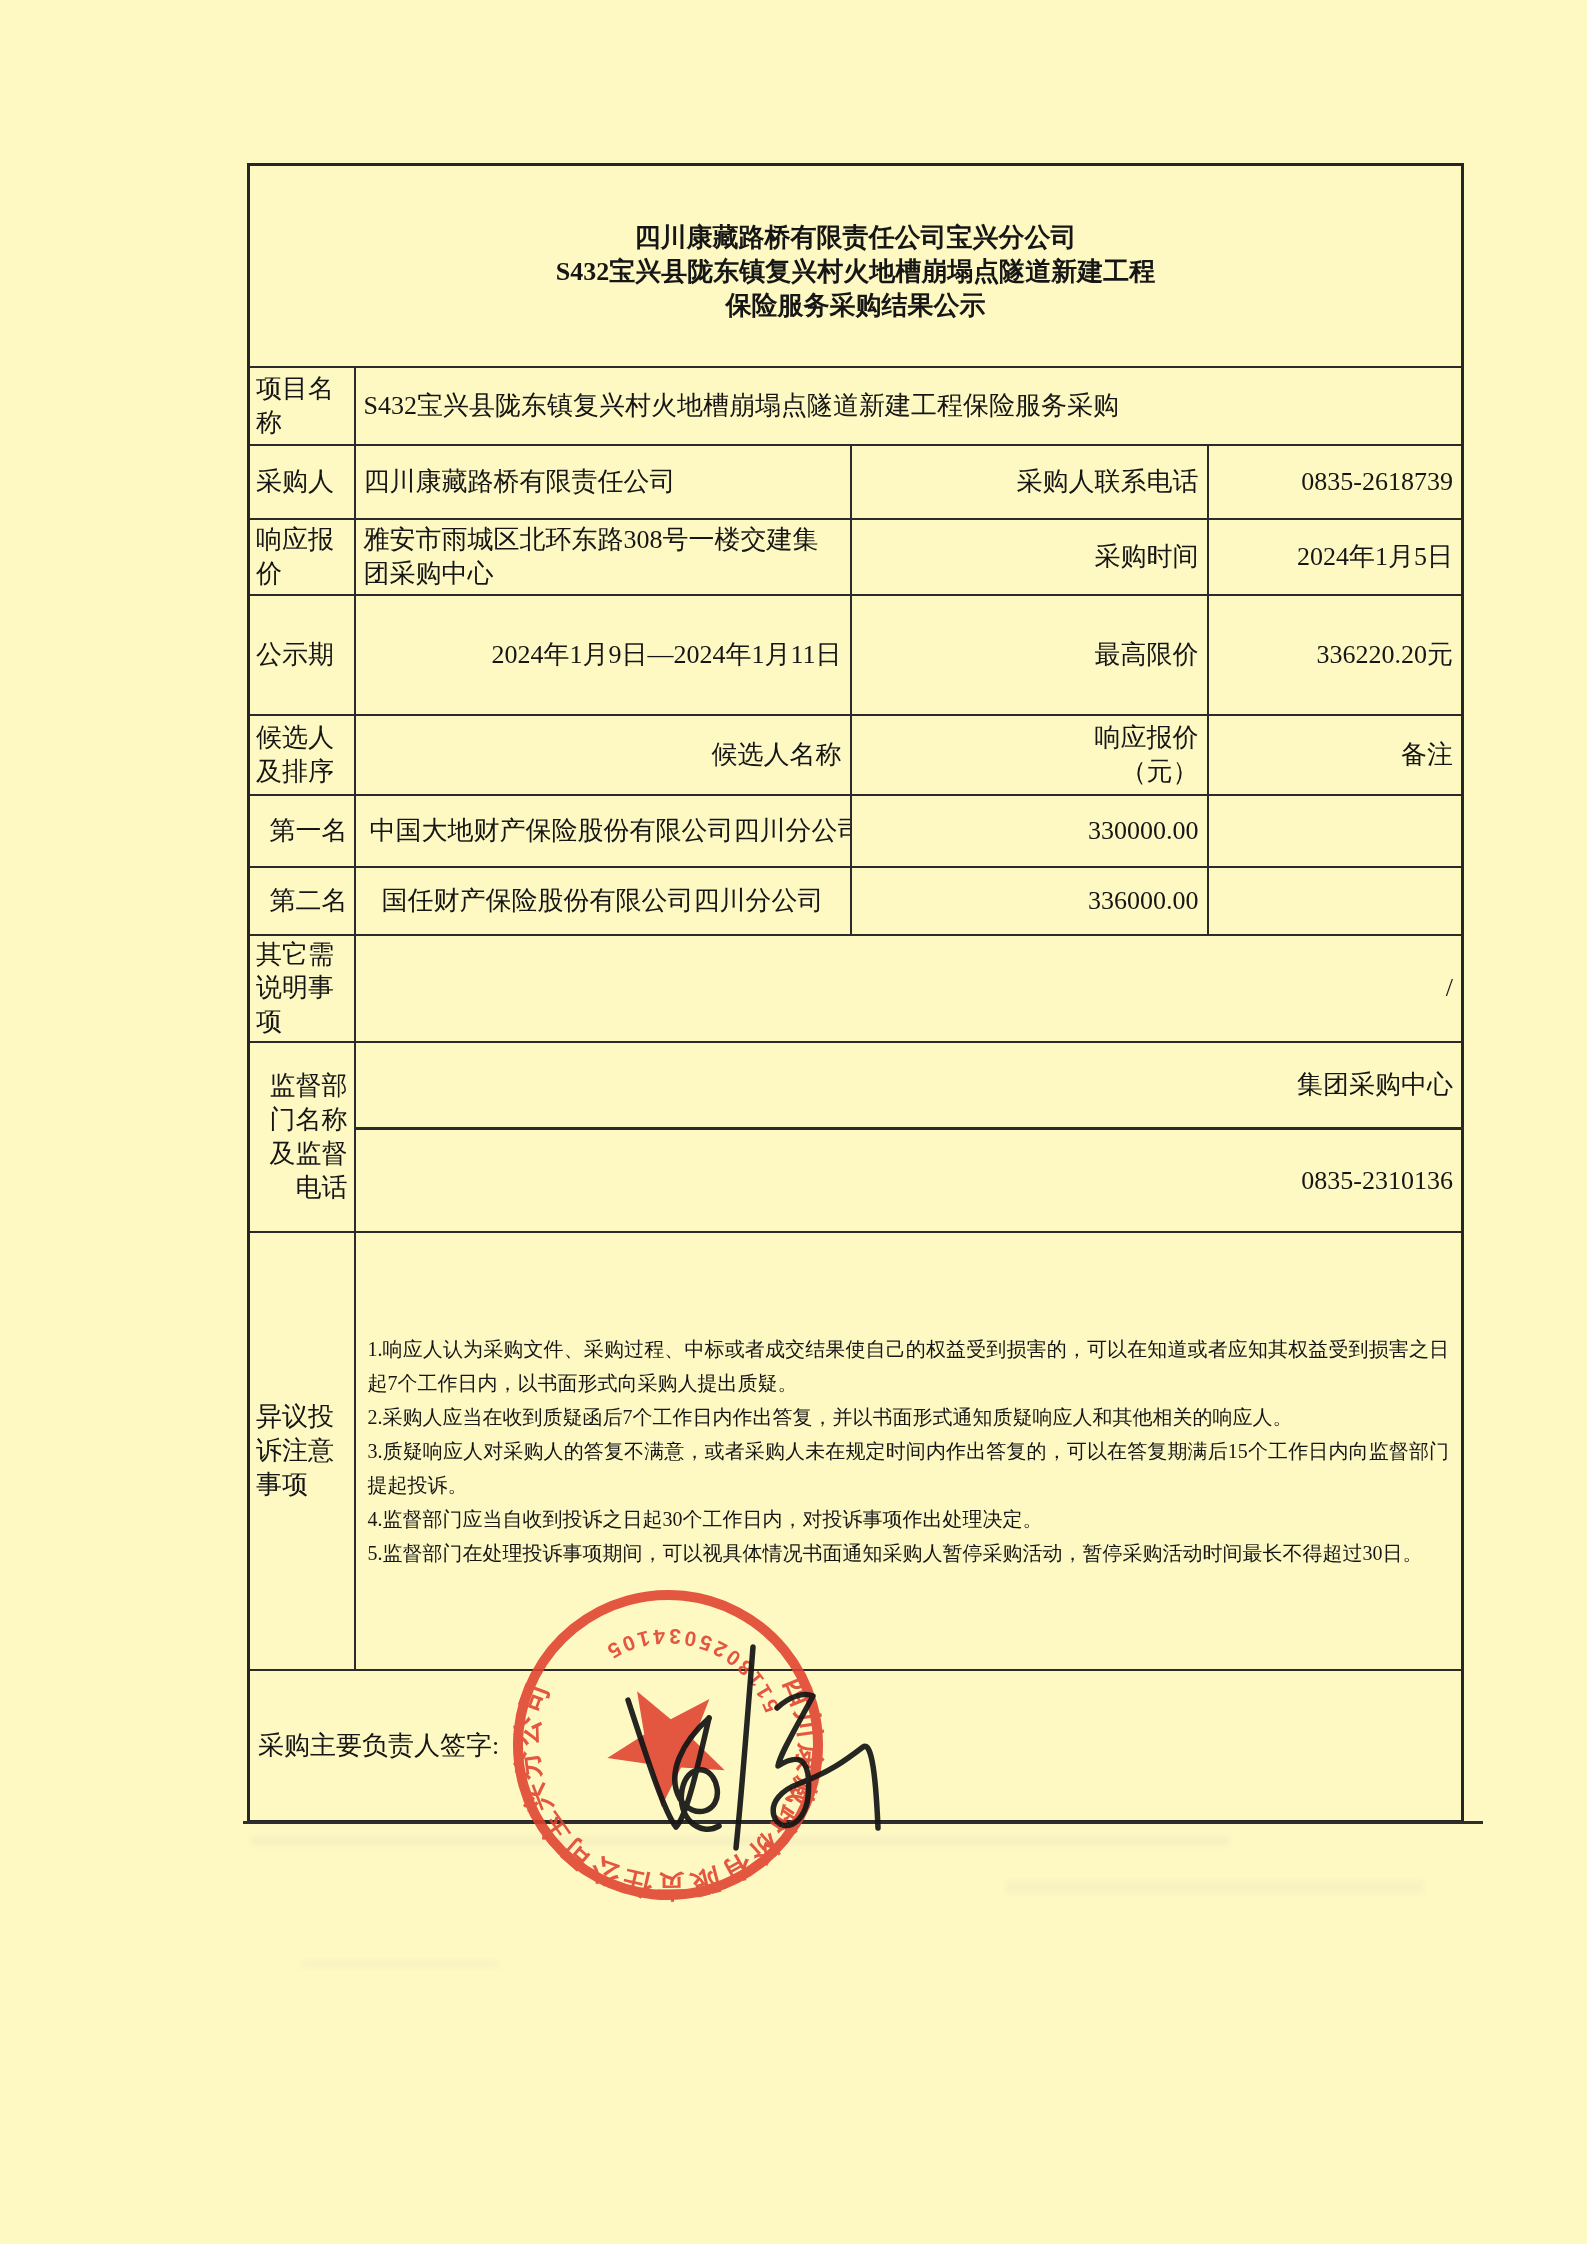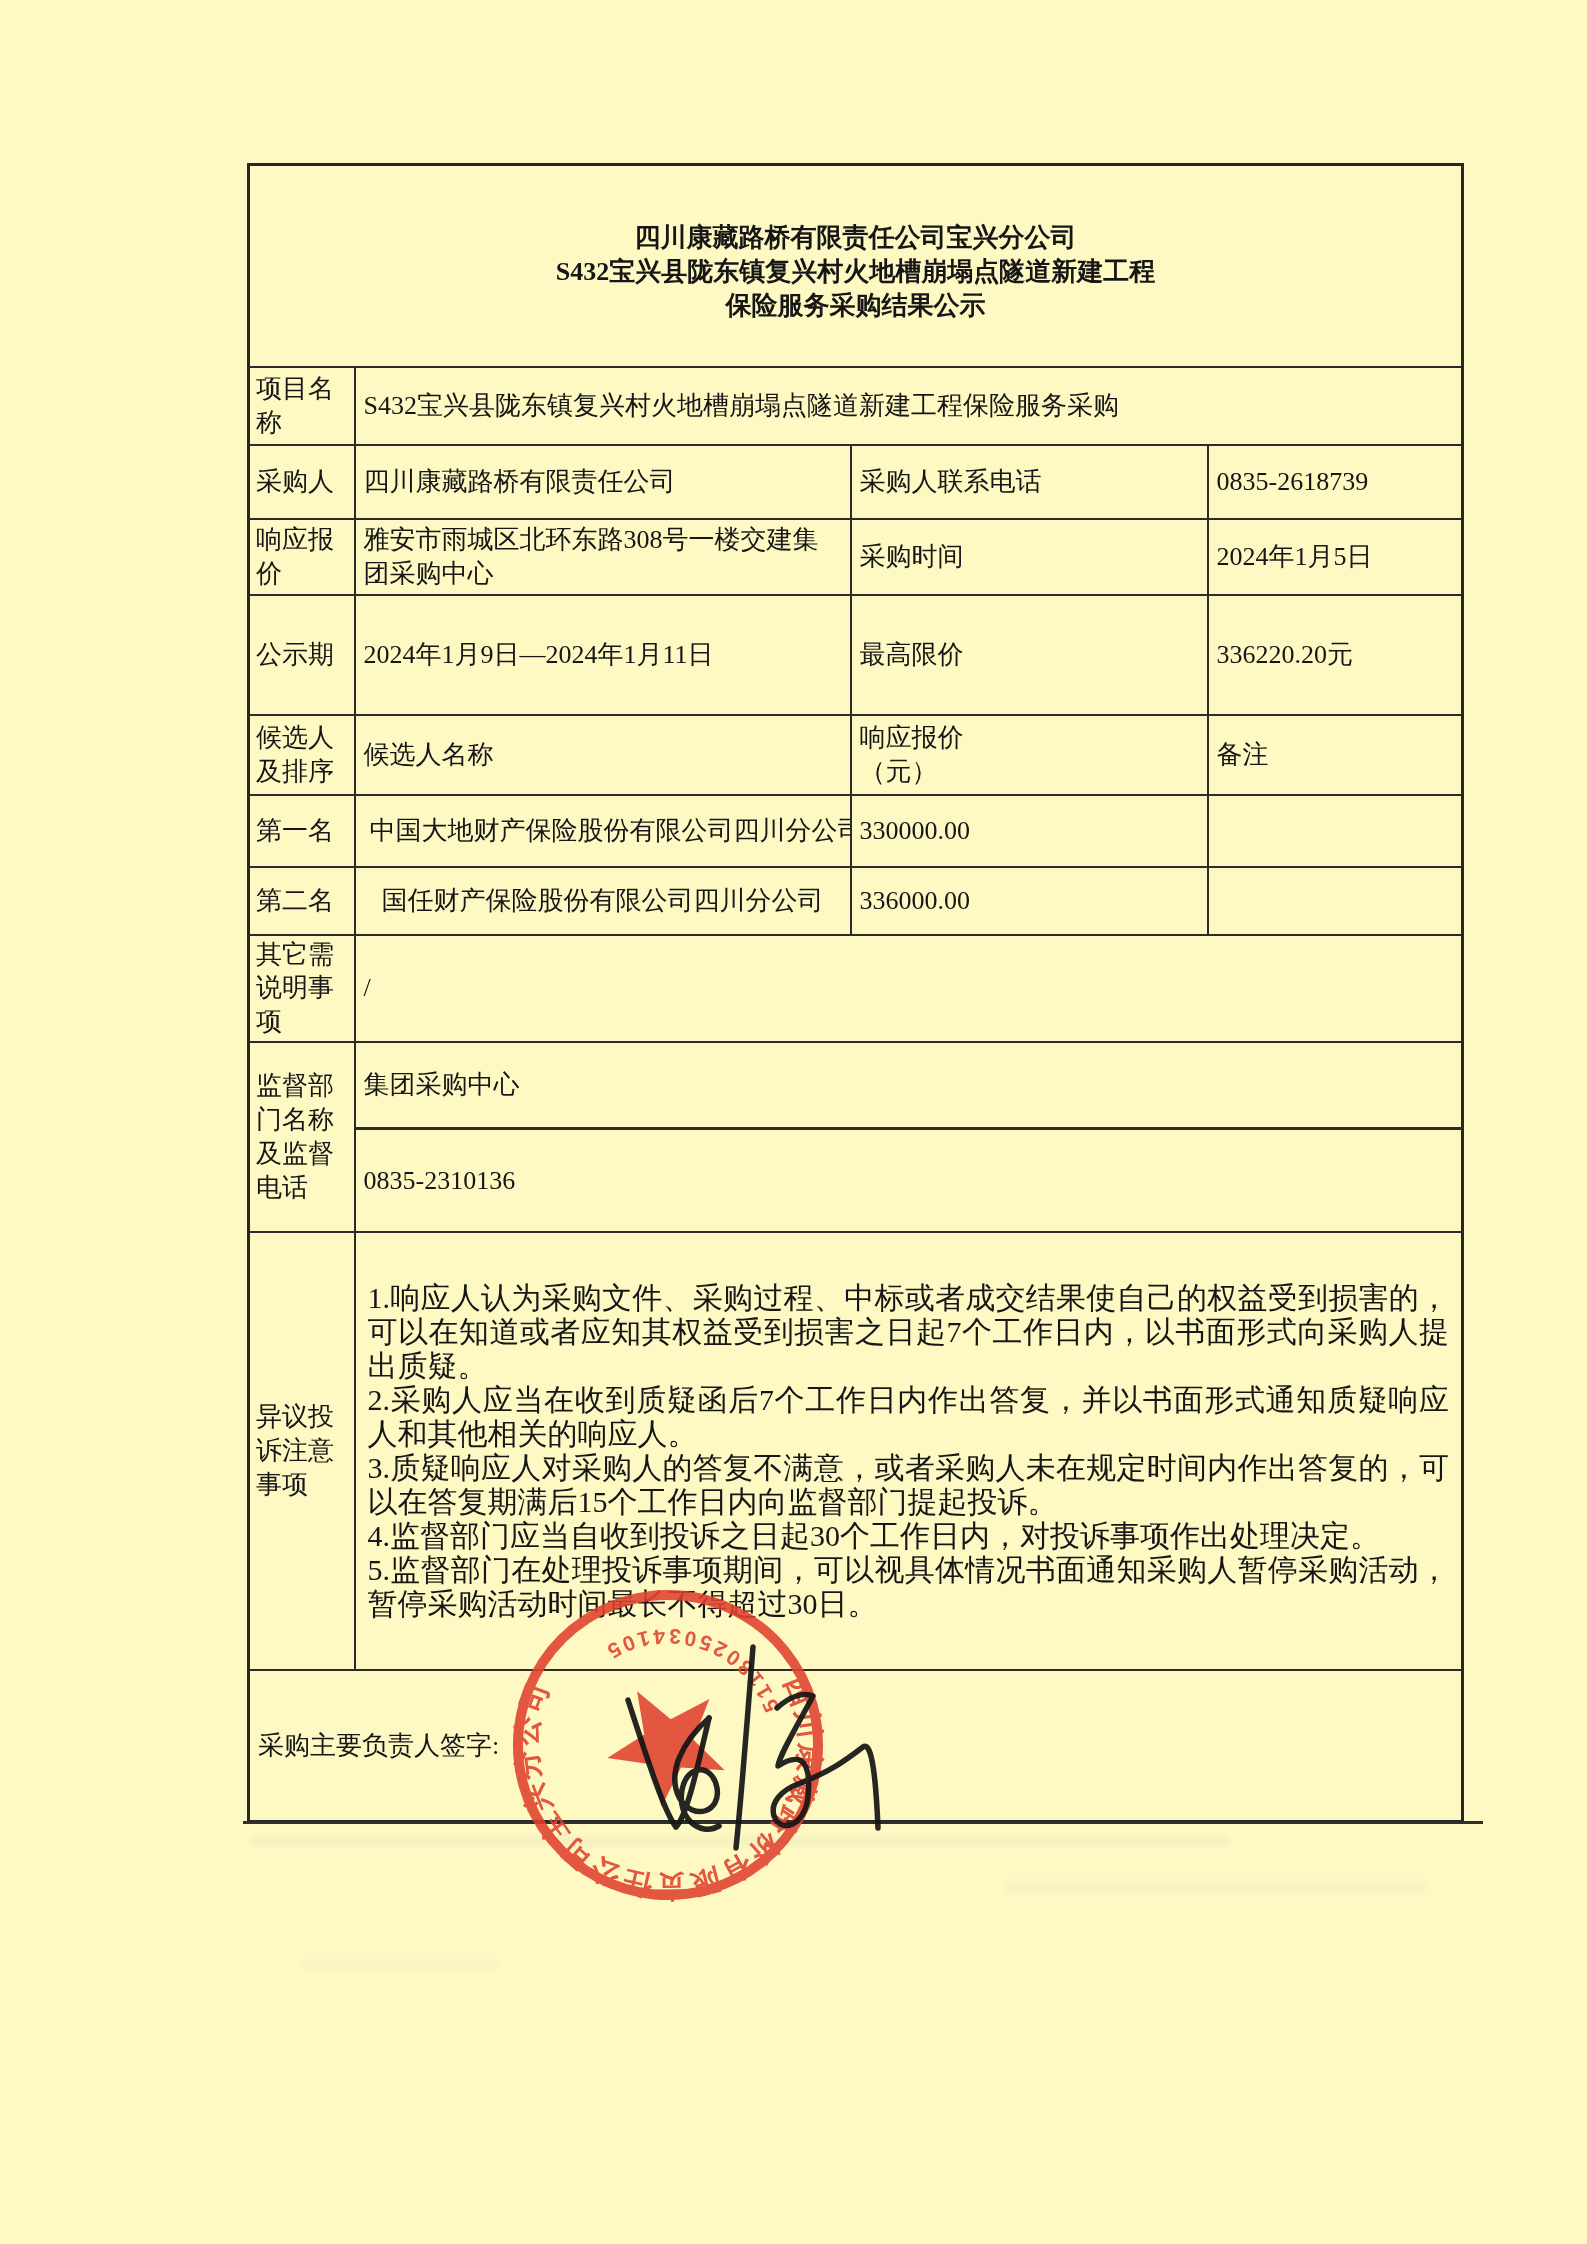--- a/index.html
+++ b/index.html
@@ -35,26 +35,26 @@
     overflow: hidden;
   }
   .title-cell {
     text-align: center;
     font-weight: bold;
     font-size: 34px;
     line-height: 50px;
     padding-top: 14px !important;
   }
   .label-cell { padding: 2px 6px !important; }
-  .c { text-align: left; margin-left: 27px; }
+  .c { text-align: right; margin-left: 27px; }
   .l { text-align: left; }
   .name-cell { text-align: center; font-size: 25px; white-space: nowrap; padding: 2px 14px !important; }
   .thick-bottom { border-bottom-width: 3px !important; }
   .objection-cell { padding: 10px 12px !important; vertical-align: middle; }
-  .objection-cell .item { font-size: 30px; line-height: 34px; text-align: justify; }
+  .objection-cell .item { font-size: 20px; line-height: 34px; text-align: justify; }
   .sig-cell { font-size: 27px; padding-left: 8px !important; }
 
   
   .bottom-line-2 {
     position: absolute;
     left: 243px;
     top: 1821px;
     width: 1240px;
     height: 3px;
     background: #2e2e2e;

